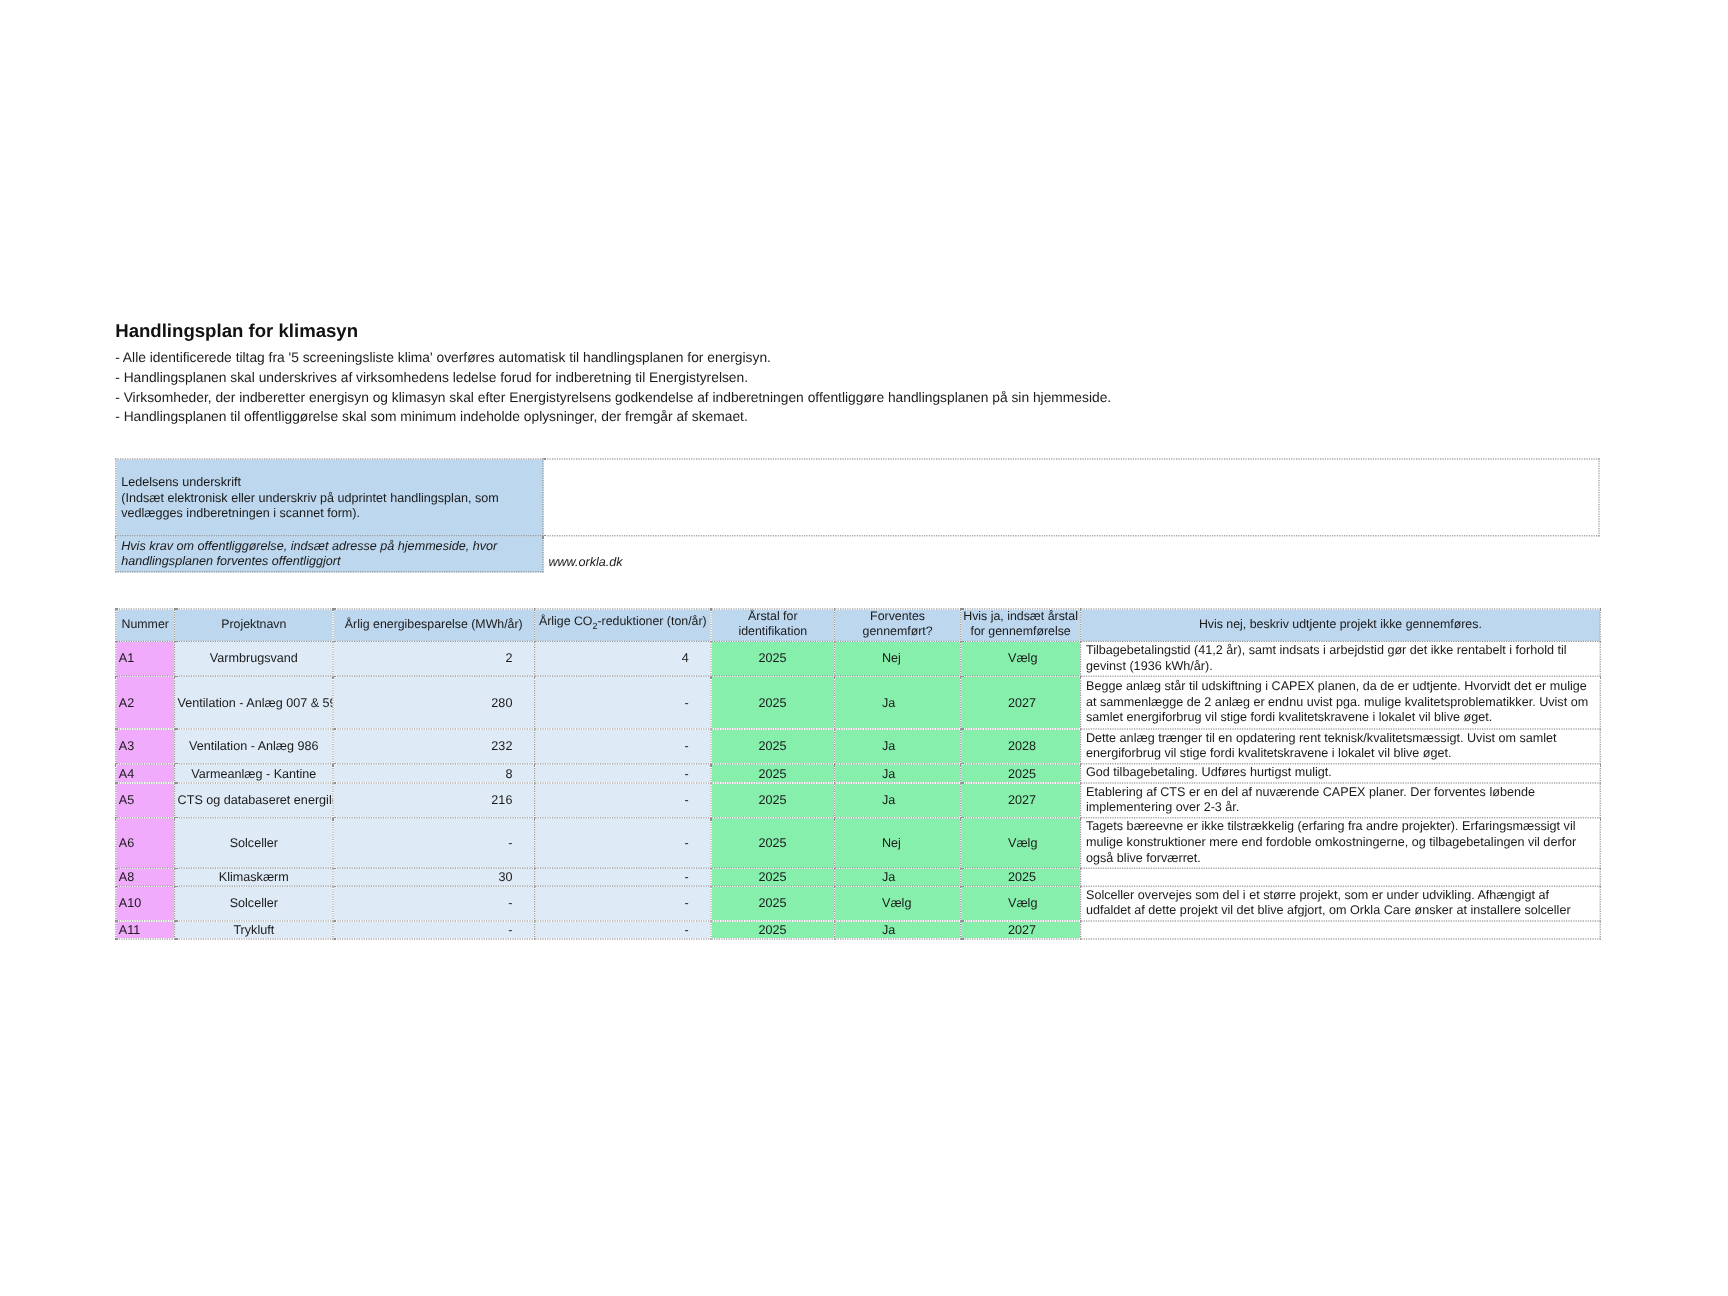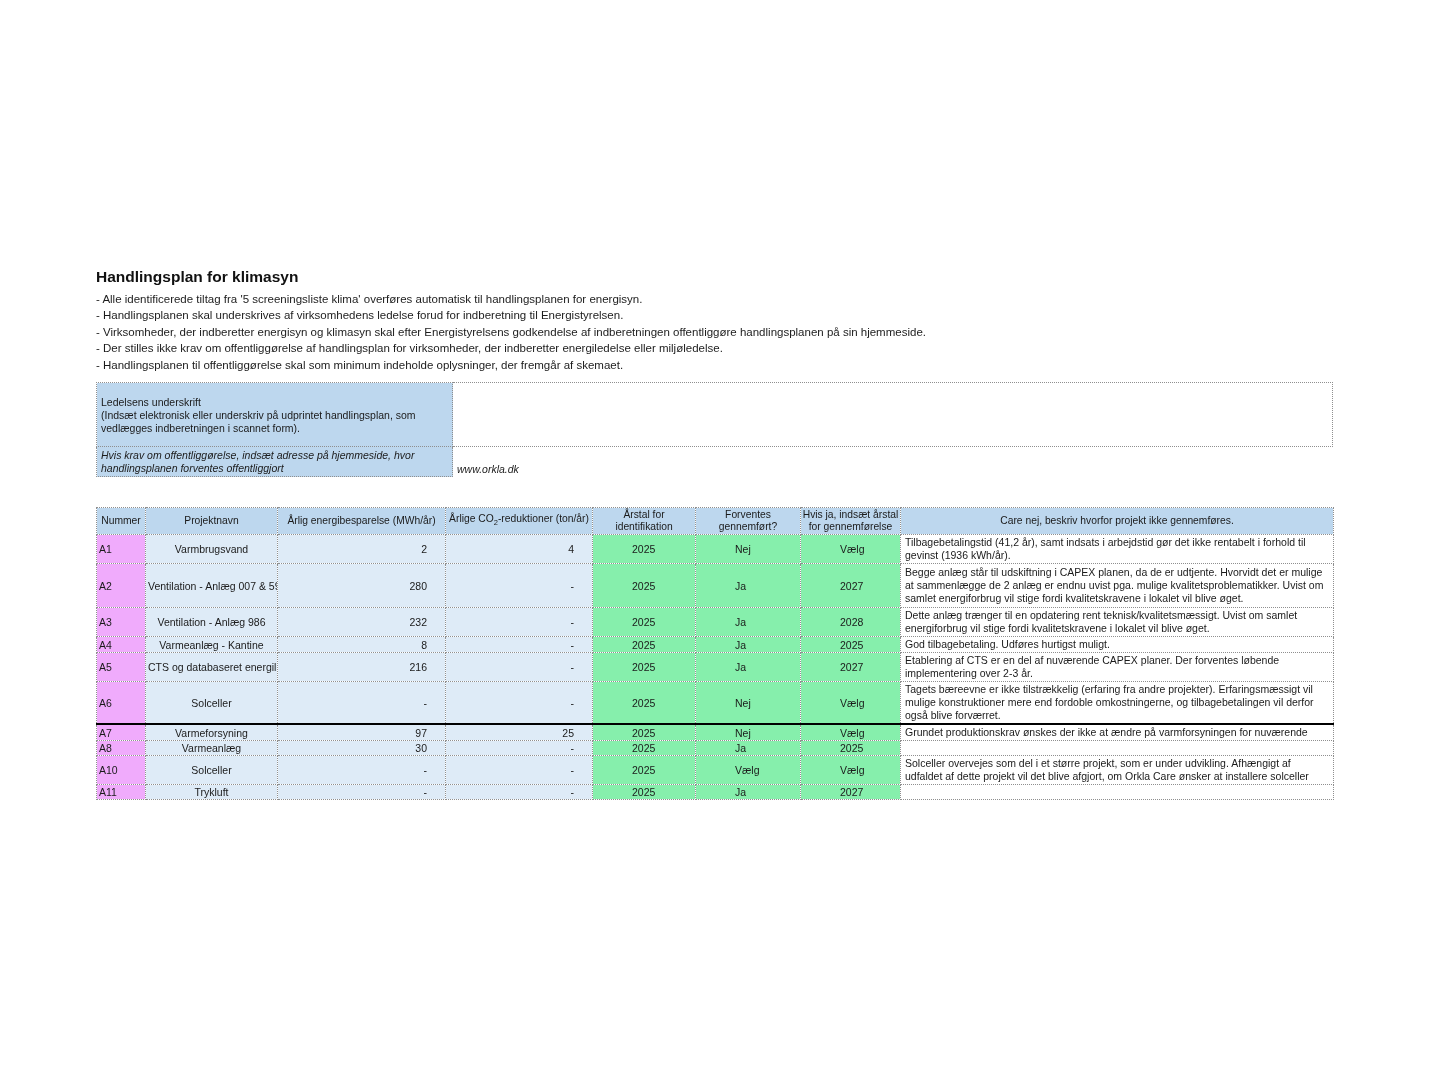--- a/index.html
+++ b/index.html
@@ -38,21 +38,20 @@
 <body>
 
 <div id="canvas">
 
   <div class="page-title">Handlingsplan for klimasyn</div>
 
   <div class="intro">
     <div>- Alle identificerede tiltag fra '5 screeningsliste klima' overføres automatisk til handlingsplanen for energisyn.</div>
     <div>- Handlingsplanen skal underskrives af virksomhedens ledelse forud for indberetning til Energistyrelsen.</div>
     <div>- Virksomheder, der indberetter energisyn og klimasyn skal efter Energistyrelsens godkendelse af indberetningen offentliggøre handlingsplanen på sin hjemmeside.</div>
-    <div>- Der stilles ikke krav om offentliggørelse af handlingsplan for virksomheder, der indberetter energiledelse eller miljøledelse.</div>
     <div>- Handlingsplanen til offentliggørelse skal som minimum indeholde oplysninger, der fremgår af skemaet.</div>
   </div>
 
   <table class="sig-table">
     <tbody>
         <tr class="sig-r1">
       <td class="sig-label">
         <div class="sig-label-title">Ledelsens underskrift</div>
         <div>(Indsæt elektronisk eller underskriv på udprintet handlingsplan, som vedlægges indberetningen i scannet form).</div>
       </td>
@@ -78,21 +77,21 @@
     </colgroup>
     <tbody>
         <tr style="height:26px">
       <th>Nummer</th>
       <th>Projektnavn</th>
       <th>Årlig energibesparelse (MWh/år)</th>
       <th><span>Årlige CO</span><sub class="co2sub">2</sub><span>-reduktioner (ton/år)</span></th>
       <th>Årstal for identifikation</th>
       <th>Forventes gennemført?</th>
       <th>Hvis ja, indsæt årstal for gennemførelse</th>
-      <th>Care nej, beskriv hvorfor projekt ikke gennemføres.</th>
+      <th>Hvis nej, beskriv udtjente projekt ikke gennemføres.</th>
     </tr>
 
     <tr style="height:26px">
       <td class="c-num">A1</td>
       <td class="c-proj">Varmbrugsvand</td>
       <td class="c-energy">2</td>
       <td class="c-co2">4</td>
       <td class="c-year">2025</td>
       <td class="c-forv">Nej</td>
       <td class="c-gen">Vælg</td>
@@ -141,33 +140,23 @@
     <tr style="height:42px">
       <td class="c-num">A6</td>
       <td class="c-proj">Solceller</td>
       <td class="c-energy">-</td>
       <td class="c-co2">-</td>
       <td class="c-year">2025</td>
       <td class="c-forv">Nej</td>
       <td class="c-gen">Vælg</td>
       <td class="c-note">Tagets bæreevne er ikke tilstrækkelig (erfaring fra andre projekter). Erfaringsmæssigt vil mulige konstruktioner mere end fordoble omkostningerne, og tilbagebetalingen vil derfor også blive forværret.</td>
     </tr>
-    <tr style="height:15px" class="thick-top">
-      <td class="c-num">A7</td>
-      <td class="c-proj">Varmeforsyning</td>
-      <td class="c-energy">97</td>
-      <td class="c-co2">25</td>
-      <td class="c-year">2025</td>
-      <td class="c-forv">Nej</td>
-      <td class="c-gen">Vælg</td>
-      <td class="c-note">Grundet produktionskrav ønskes der ikke at ændre på varmforsyningen for nuværende</td>
-    </tr>
     <tr style="height:15px">
       <td class="c-num">A8</td>
-      <td class="c-proj">Varmeanlæg</td>
+      <td class="c-proj">Klimaskærm</td>
       <td class="c-energy">30</td>
       <td class="c-co2">-</td>
       <td class="c-year">2025</td>
       <td class="c-forv">Ja</td>
       <td class="c-gen">2025</td>
       <td class="c-note"></td>
     </tr>
     <tr style="height:29px">
       <td class="c-num">A10</td>
       <td class="c-proj">Solceller</td>

